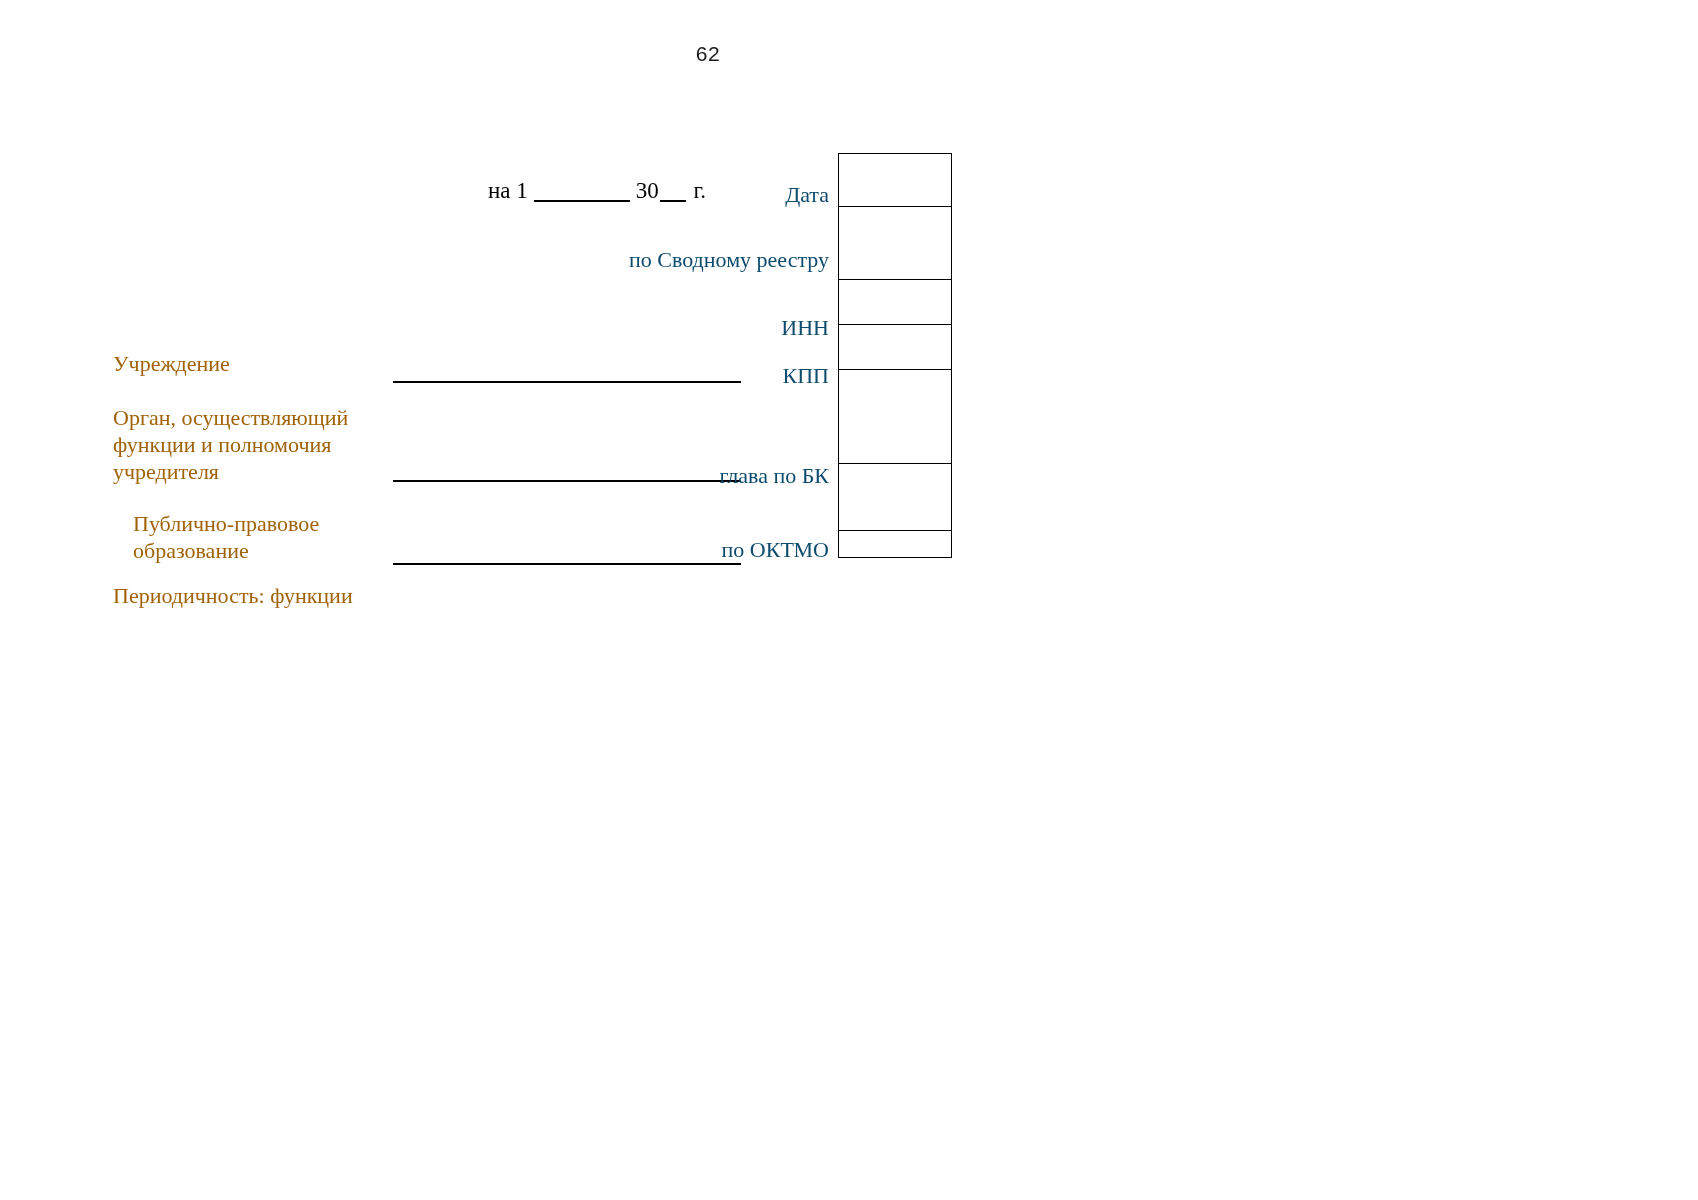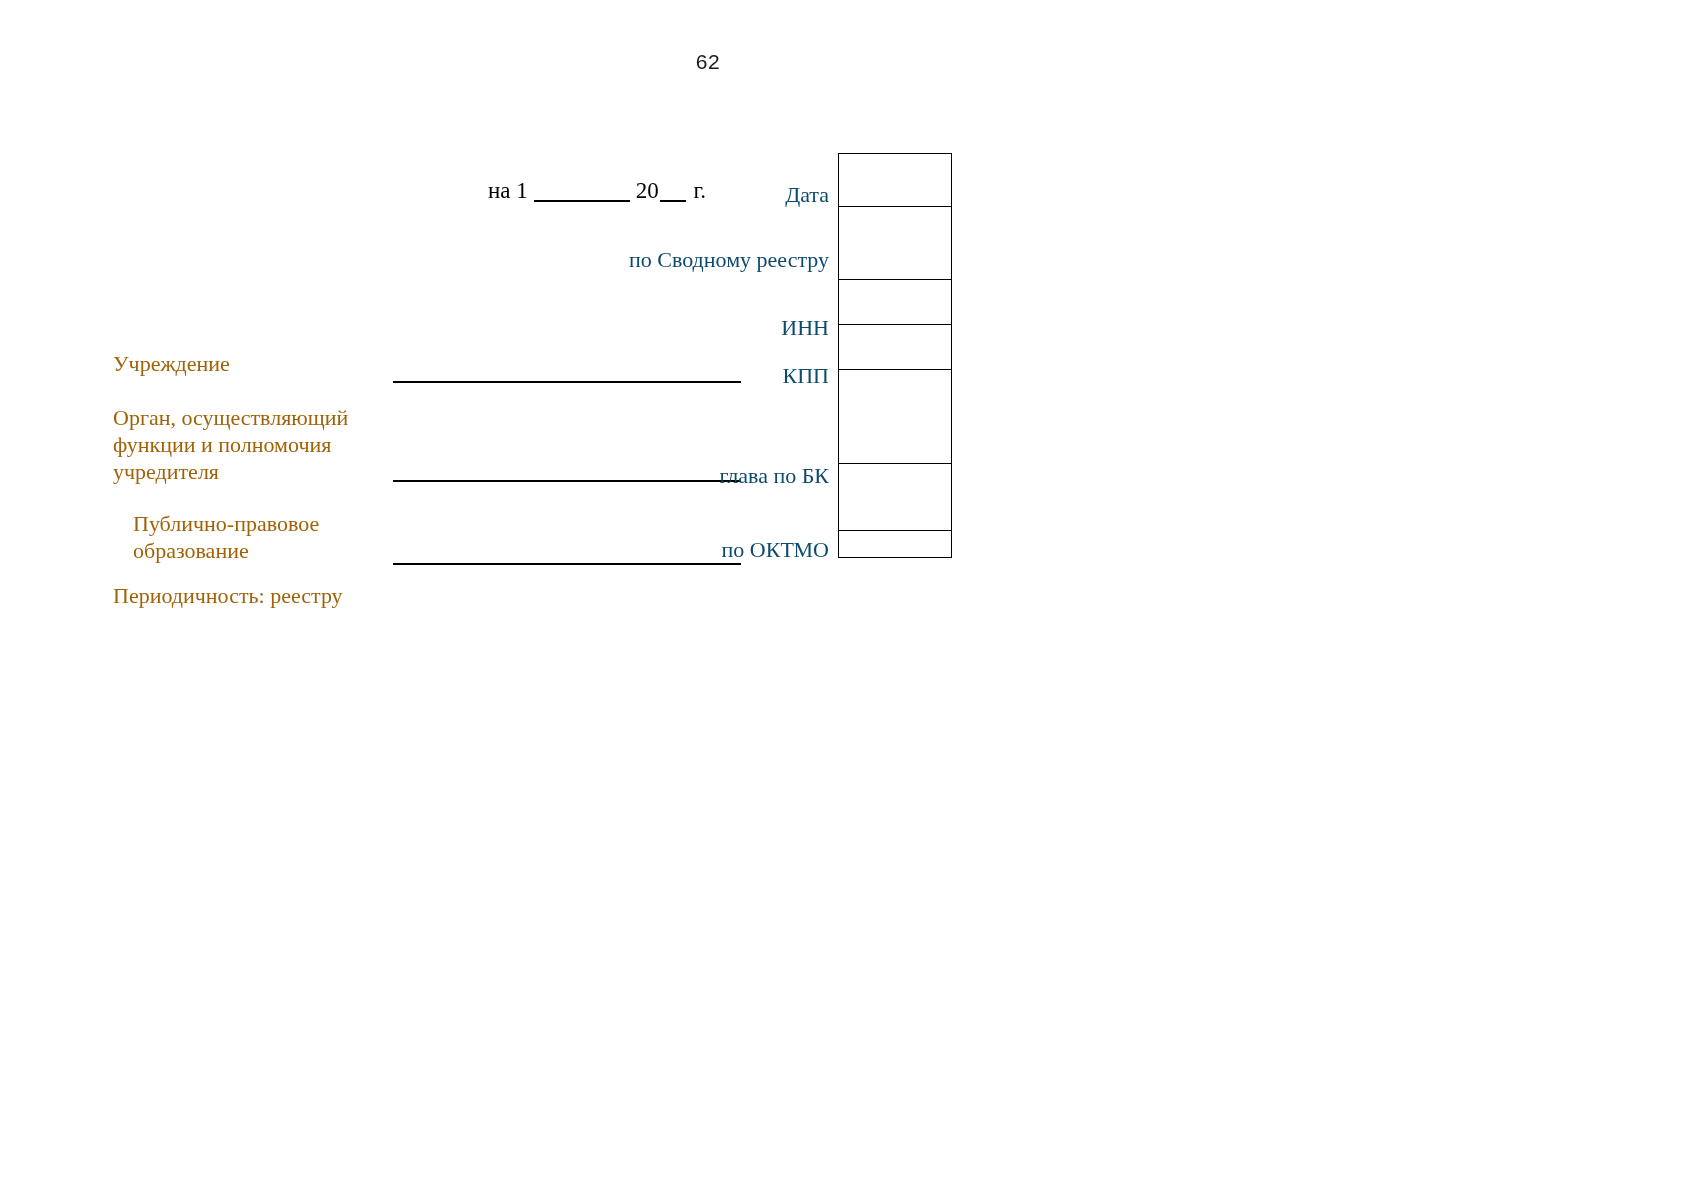--- a/index.html
+++ b/index.html
@@ -15,21 +15,21 @@
     position: relative;
     width: 1698px;
     height: 1200px;
     background: #ffffff;
     overflow: hidden;
   }
 
   
   .page-number {
     position: absolute;
-    top: 50px;
+    top: 42px;
     left: 0;
     width: 1416px;
     text-align: center;
     font-family: "Liberation Sans", "DejaVu Sans", sans-serif;
     font-size: 21px;
     letter-spacing: 0.5px;
     color: #1a1a1a;
   }
 
   
@@ -120,29 +120,29 @@
   }
 </style>
 </head>
 <body>
 
 <div class="page">
 
   <div class="page-number">62</div>
 
   <div class="date-line">
-    <span>на 1</span><span class="blank-long"></span><span>20</span><span class="blank-short"></span>
+    <span>на 1</span><span class="blank-long"></span><span>30</span><span class="blank-short"></span>
     <span>г.</span>
   </div>
 
   <div class="left-labels">
     <div class="left-label lbl-uchrezhdenie">Учреждение</div>
     <div class="left-label lbl-organ">Орган, осуществляющий функции и полномочия учредителя</div>
     <div class="left-label lbl-publichno">Публично-правовое образование</div>
-    <div class="left-label lbl-periodichnost">Периодичность: реестру</div>
+    <div class="left-label lbl-periodichnost">Периодичность: функции</div>
   </div>
 
   <div class="rule rule-1"></div>
   <div class="rule rule-2"></div>
   <div class="rule rule-3"></div>
 
   <div class="right-label rl-data">Дата</div>
   <div class="right-label rl-svodnomu">по Сводному реестру</div>
   <div class="right-label rl-inn">ИНН</div>
   <div class="right-label rl-kpp">КПП</div>

